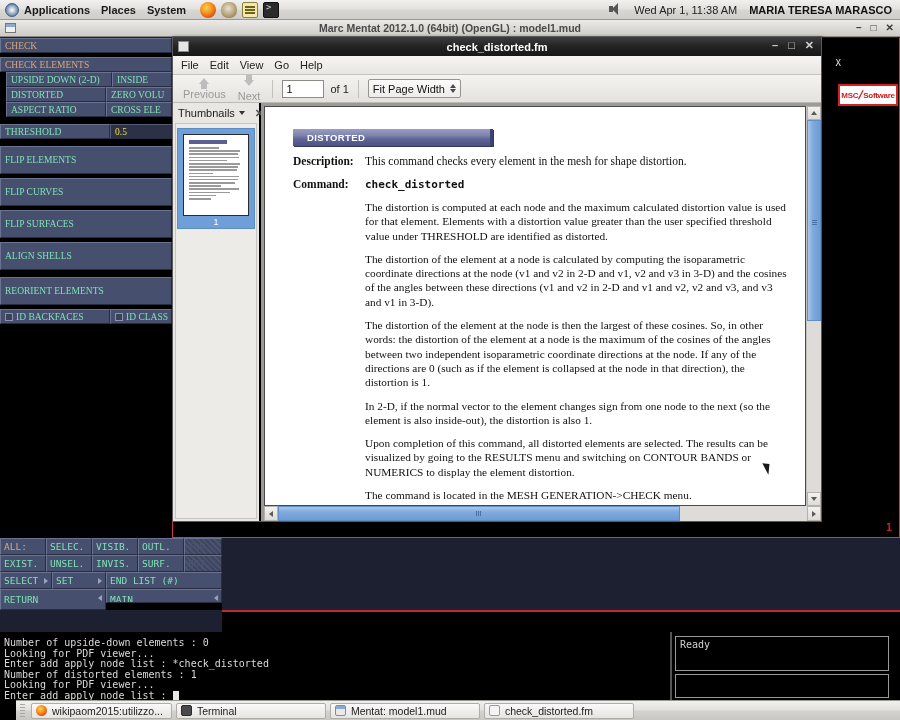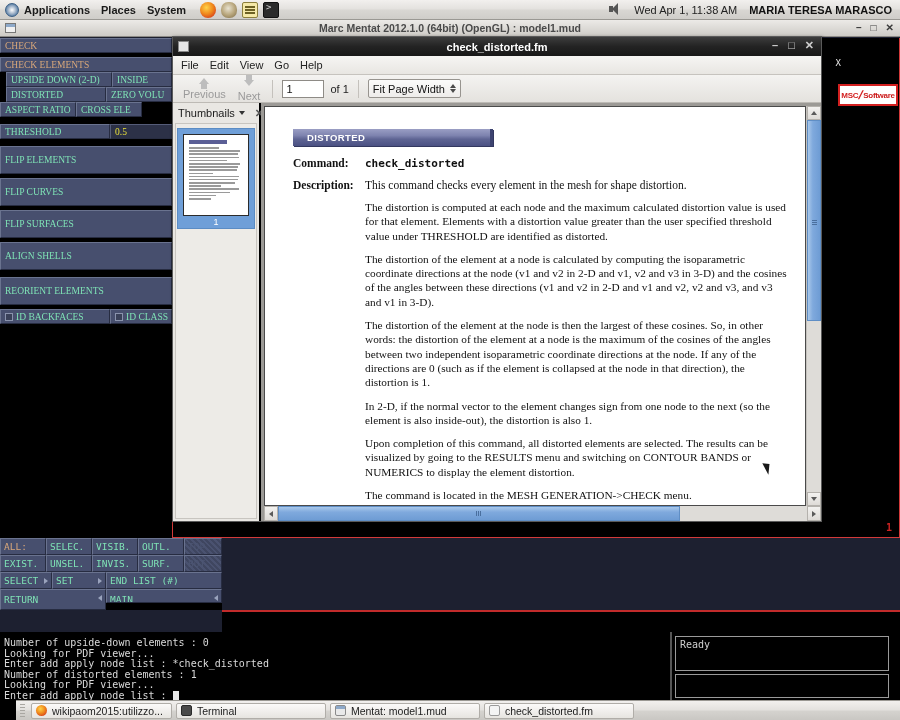--- a/index.html
+++ b/index.html
@@ -326,21 +326,21 @@
 
       <div class="row2">
         <div class="mbtn" style="width:106px;margin-left:6px;">UPSIDE DOWN (2-D)</div>
         <div class="mbtn" style="width:60px;">INSIDE</div>
       </div>
       <div class="row2">
         <div class="mbtn" style="width:100px;margin-left:6px;">DISTORTED</div>
         <div class="mbtn" style="width:66px;">ZERO VOLU</div>
       </div>
       <div class="row2">
-        <div class="mbtn" style="width:76px;">ASPECT RATIO</div>
+        <div class="mbtn" style="width:100px;margin-left:6px;">ASPECT RATIO</div>
         <div class="mbtn" style="width:66px;">CROSS ELE</div>
       </div>
 
       <div class="gap2"></div>
       <div class="row2">
         <div class="mbtn" style="width:110px;">THRESHOLD</div>
         <div class="mbtn val" style="width:62px;">0.5</div>
       </div>
 
       <div class="gap2"></div>
@@ -527,28 +527,28 @@
             <div class="thumb-num">1</div>
           </div>
         </div>
       </div>
 
       <div class="pdf-page-area">
         <div class="pdf-scrollwrap">
           <div class="pdf-page">
             <div class="doc-banner">DISTORTED</div>
 
+            <div class="doc-row" style="margin-top:9px;">
+              <span class="doc-key">Description:</span>
+              <span>This command checks every element in the mesh for shape distortion.</span>
+            </div>
+
             <div class="doc-row">
               <span class="doc-key">Command:</span>
               <span class="doc-cmd">check_distorted</span>
-            </div>
-
-            <div class="doc-row" style="margin-top:9px;">
-              <span class="doc-key">Description:</span>
-              <span>This command checks every element in the mesh for shape distortion.</span>
             </div>
 
             <div class="doc-para">The distortion is computed at each node and the maximum calculated distortion value is used for that element. Elements with a distortion value greater than the user specified threshold value under THRESHOLD are identified as distorted.</div>
             <div class="doc-para">The distortion of the element at a node is calculated by computing the isoparametric coordinate directions at the node (v1 and v2 in 2-D and v1, v2 and v3 in 3-D) and the cosines of the angles between these directions (v1 and v2 in 2-D and v1 and v2, v2 and v3, and v3 and v1 in 3-D).</div>
             <div class="doc-para">The distortion of the element at the node is then the largest of these cosines. So, in other words: the distortion of the element at a node is the maximum of the cosines of the angles between two independent isoparametric coordinate directions at the node. If any of the directions are 0 (such as if the element is collapsed at the node in that direction), the distortion is 1.</div>
             <div class="doc-para">In 2-D, if the normal vector to the element changes sign from one node to the next (so the element is also inside-out), the distortion is also 1.</div>
             <div class="doc-para">Upon completion of this command, all distorted elements are selected. The results can be visualized by going to the RESULTS menu and switching on CONTOUR BANDS or NUMERICS to display the element distortion.</div>
             <div class="doc-para">The command is located in the MESH GENERATION-&gt;CHECK menu.</div>
 
             <div class="mouse-cursor"></div>

